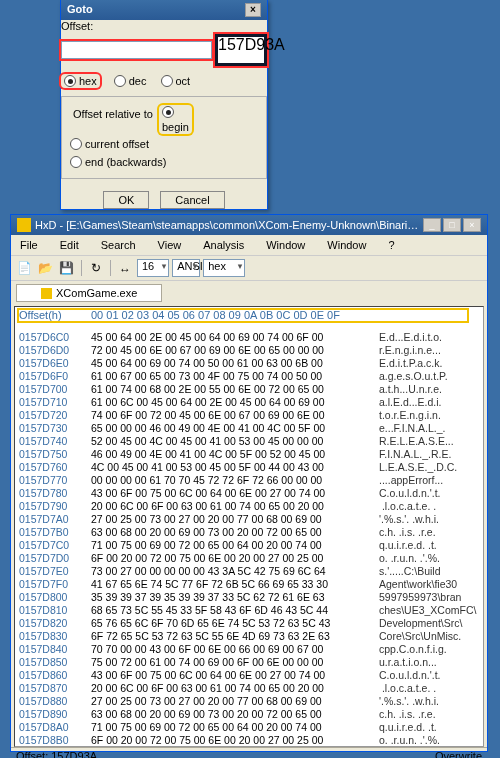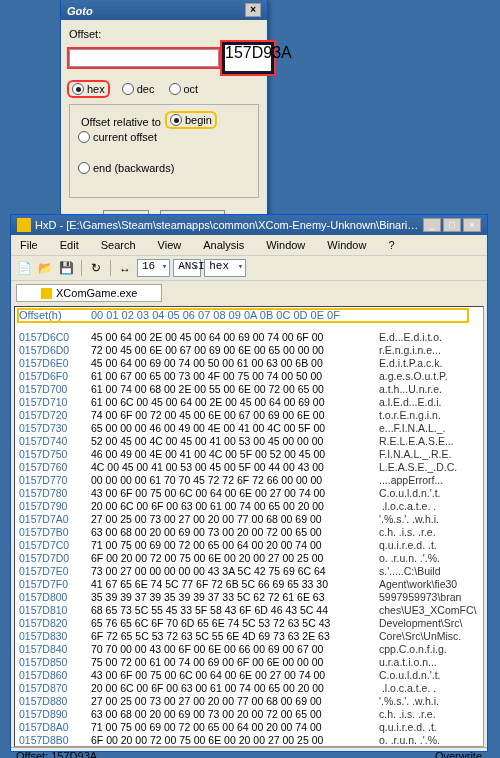--- a/index.html
+++ b/index.html
@@ -1,50 +1,50 @@
 <!DOCTYPE html>
 <html><head>
 <meta charset="utf-8">
 <style>
 * { box-sizing: border-box; font-family: "Tahoma", "MS Sans Serif", sans-serif; }
 body { margin: 0; width: 500px; height: 758px; background: #3a6ea5; overflow: hidden; }
 
 
 .goto-dialog { position: absolute; left: 60px; top: 0; width: 208px; background: #ece9d8; border: 1px solid #0054e3; border-top: none; box-shadow: 2px 2px 4px rgba(0,0,0,0.3); }
-.goto-title { background: linear-gradient(#3a6ea5, #2a5a95); color: #fff; padding: 3px 6px; font-size: 11px; font-weight: bold; display: flex; justify-content: space-between; align-items: flex-end; font-style: italic; }
+.goto-title { background: linear-gradient(#3a6ea5, #2a5a95); color: #fff; padding: 3px 6px; font-size: 11px; font-weight: bold; display: flex; justify-content: space-between; align-items: flex-start; }
 .goto-close { width: 16px; height: 14px; background: #d4d0c8; border: 1px solid #999; color: #000; font-size: 10px; text-align: center; line-height: 12px; cursor: pointer; }
-.goto-body { padding: 8px; font-size: 11px; }
+.goto-body { font-size: 11px; }
 .goto-body label { display: block; margin-bottom: 2px; }
 .goto-input-row { display: flex; gap: 3px; align-items: center; margin-bottom: 8px; }
 .goto-input { flex: 1; height: 18px; border: 1px solid #7f9db9; padding: 1px 3px; font-size: 11px; box-shadow: 0 0 0 2px #ff3030; }
 .goto-readonly { width: 52px; height: 32px; border: 3px solid #0f172a; background: #fff; text-align: center; font-size: 16px; line-height: 16px; box-shadow: 0 0 0 2px #ff3030; }
 .radio-row { display: flex; gap: 14px; margin: 4px 0 8px; }
 .radio-row .ritem { display: flex; align-items: center; gap: 3px; font-size: 11px; }
 .rcircle { display: inline-block; width: 12px; height: 12px; border: 1px solid #555; border-radius: 50%; position: relative; background: #fff; }
 .rcircle.sel::after { content: ""; position: absolute; left: 3px; top: 3px; width: 5px; height: 5px; background: #222; border-radius: 50%; }
 .hl-red { box-shadow: 0 0 0 2px #ff3030; border-radius: 4px; padding: 1px 3px; }
-.hl-yellow { box-shadow: 0 0 0 2px #f2c200; border-radius: 4px; padding: 1px 3px; }
+.hl-yellow { box-shadow: 0 0 0 2px #f2c200; border-radius: 4px; padding: 1px 3px; flex-direction: column; }
 .fieldset { border: 1px solid #b0b0b0; padding: 6px 8px; margin-bottom: 8px; }
 .fieldset-legend { font-size: 11px; padding: 0 3px; margin-top: -12px; background: #ece9d8; display: inline-block; }
 .btn-row { text-align: center; padding-top: 4px; }
 .btn { background: #ece9d8; border: 1px solid #888; padding: 2px 14px; font-size: 11px; margin: 0 4px; cursor: pointer; }
 
 
 .hxd-window { position: absolute; left: 10px; top: 214px; width: 478px; height: 538px; background: #ece9d8; border: 1px solid #0054e3; }
 .hxd-title { background: linear-gradient(#3a6ea5,#2a5a95); color: #fff; padding: 3px 6px; font-size: 11px; display: flex; align-items: center; gap: 4px; }
 .hxd-icon { width: 14px; height: 14px; background: #f2c200; display: inline-block; }
 .hxd-title-text { flex: 1; overflow: hidden; text-overflow: ellipsis; white-space: nowrap; }
 .winbtns { display: flex; gap: 2px; }
 .winbtns .wbtn { width: 18px; height: 14px; background: #d4d0c8; border: 1px solid #999; font-size: 9px; text-align: center; line-height: 12px; cursor: pointer; }
 .menubar { display: flex; gap: 12px; padding: 2px 4px; font-size: 11px; background: #ece9d8; }
 .menubar span { padding: 2px 5px; cursor: pointer; }
 .toolbar { display: flex; gap: 3px; padding: 3px 5px; align-items: center; border-top: 1px solid #ccc; border-bottom: 1px solid #ccc; }
 .tbtn { width: 18px; height: 18px; border: 1px solid transparent; display: inline-flex; align-items: center; justify-content: center; font-size: 12px; cursor: pointer; }
 .tsep { width: 1px; height: 16px; background: #aaa; margin: 0 2px; }
-.tsel { height: 18px; border: 1px solid #7f9db9; background: #fff; font-size: 11px; padding: 0 14px 0 4px; cursor: pointer; position: relative; font-family: Liberation Mono, monospace; }
+.tsel { height: 18px; border: 1px solid #7f9db9; background: #fff; font-size: 11px; padding: 0 14px 0 4px; cursor: pointer; position: relative; }
 .tsel::after { content: "▾"; position: absolute; right: 2px; top: 1px; font-size: 9px; color: #555; }
 .tabrow { padding: 3px 5px; }
 .filetab { display: inline-flex; align-items: center; gap: 4px; padding: 2px 24px; background: #fff; border: 1px solid #aca899; font-size: 11px; }
 .hex-area { background: #fff; border: 1px inset #999; margin: 0 3px; height: 441px; overflow: hidden; position: relative; }
 .hex-header { display: flex; font-family: "Courier New", monospace; font-size: 11px; color: #3a6ea5; padding: 2px 4px 10px; }
 .hex-header .off-h { width: 72px; }
 .hex-header .cols { flex: 0 0 272px; letter-spacing: 0; }
 .hex-body { font-family: "Courier New", monospace; font-size: 10.5px; line-height: 13px; padding: 0 4px; }
 .hex-row { display: flex; white-space: pre; }
 .hex-row .off { width: 72px; color: #3a6ea5; }
@@ -84,21 +84,21 @@
     <div class="fieldset">
       <div class="fieldset-legend">Offset relative to</div>
       <div class="ritem hl-yellow" style="display:inline-flex;gap:3px;margin:2px 0">
           <span class="rcircle sel"></span>
           <span>begin</span>
         </div><br>
       <div class="ritem" style="display:inline-flex;gap:3px;margin:2px 0">
           <span class="rcircle"></span>
           <span>current offset</span>
         </div><br>
-      <div class="ritem" style="display:inline-flex;gap:3px;margin:17px 0">
+      <div class="ritem" style="display:inline-flex;gap:3px;margin:4px 0">
           <span class="rcircle"></span>
           <span>end (backwards)</span>
         </div>
     </div>
     <div class="btn-row">
       <button class="btn">OK</button>
       <button class="btn">Cancel</button>
     </div>
   </div>
 </div>

